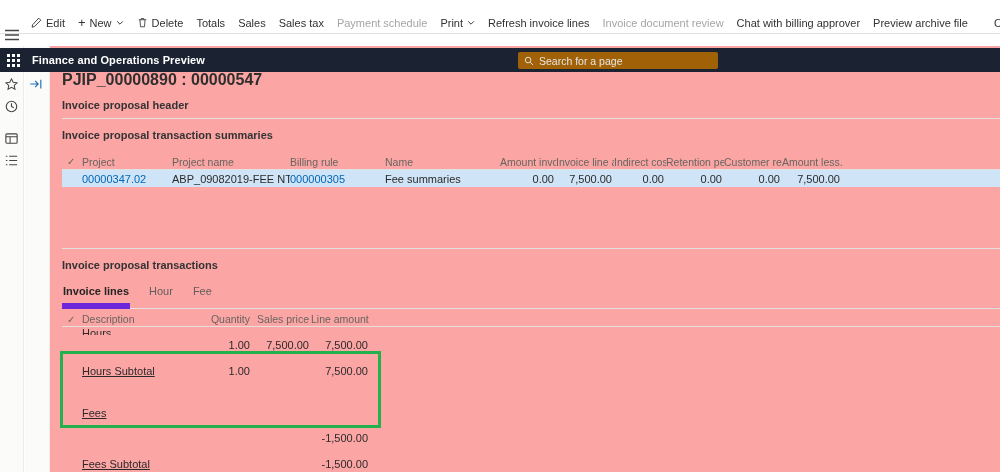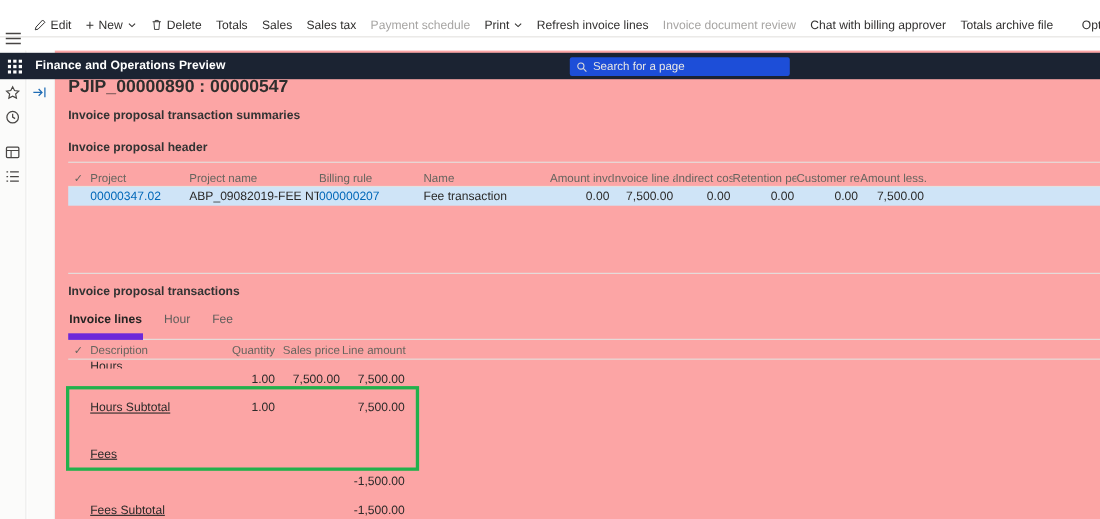--- a/index.html
+++ b/index.html
@@ -6,21 +6,21 @@
   html,body { width:1000px; height:472px; overflow:hidden; background:#fff;
               font-family:"Liberation Sans", sans-serif; }
   .screen { position:relative; width:1000px; height:472px; background:#fff; }
 
   
   .topbar { position:absolute; top:0; left:0; width:1000px; height:24px;
             background:#1b2332; color:#fff; display:flex; align-items:center; z-index:4;margin-top:48px; }
   .waffle { width:26px; height:24px; display:flex; align-items:center; justify-content:center; cursor:pointer; }
   .topbar-title { font-size:11px; font-weight:bold; margin-left:6px; letter-spacing:.1px; }
   .topbar-search { position:absolute; left:518px; top:4px; width:200px; height:17px;
-                   background:#1d4ed8; border-radius:2px; display:flex; align-items:center;
+                   background:#a16207; border-radius:2px; display:flex; align-items:center;
                    gap:5px; padding:0 6px; color:#e6e6e6; font-size:10.5px; cursor:text; }
 
   
   .commandbar { position:absolute; top:12px; left:0; width:1000px; height:22px; background:#fff;
                 border-bottom:1px solid #e3e1df; display:flex; align-items:center;
                 padding-left:31px; column-gap:13px; font-size:11px; color:#323130; z-index:3; }
   .cmd { display:flex; align-items:center; gap:4px; background:none; border:none;
          font:inherit; color:#323130; cursor:pointer; white-space:nowrap; padding:0; }
   .cmd.disabled { color:#a7a5a3; cursor:default; }
   .cmd .ic { width:11px; height:11px; }
@@ -154,21 +154,21 @@
     <button class="cmd">
       <span>Refresh invoice lines</span>
     </button>
     <button class="cmd disabled">
       <span>Invoice document review</span>
     </button>
     <button class="cmd">
       <span>Chat with billing approver</span>
     </button>
     <button class="cmd">
-      <span>Totals archive file</span>
+      <span>Preview archive file</span>
     </button>
     <span class="vdiv"></span>
     <button class="cmd">
       <span>Options</span>
     </button>
 
   </div>
 
   <button class="hamburger">
     <svg width="14" height="12" viewBox="0 0 14 12">
@@ -225,23 +225,23 @@
           </g>
         </svg>
     </button>
   </div>
 
   <main class="content">
 
     <a class="breadcrumb">Invoice proposals</a>
     <h1 class="pagetitle">PJIP_00000890 : 00000547</h1>
 
+    <div class="section-header rule">Invoice proposal header</div>
+
     <div class="section-header">Invoice proposal transaction summaries</div>
-
-    <div class="section-header rule">Invoice proposal header</div>
 
     
     <div>
       <div class="sgrid-head">
         <span class="c check">✓</span>
         <span class="c">Project</span>
         <span class="c">Project name</span>
         <span class="c">Billing rule</span>
         <span class="c">Name</span>
         <span class="c num">Amount invo...</span>
@@ -249,22 +249,22 @@
         <span class="c num">Indirect costs</span>
         <span class="c num">Retention pe...</span>
         <span class="c num">Customer ret...</span>
         <span class="c num">Amount less...</span>
         <span class="c"></span>
       </div>
       <div class="sgrid-row">
         <span class="c check"></span>
         <a class="c link">00000347.02</a>
         <span class="c">ABP_09082019-FEE NTE-2</span>
-        <a class="c link">000000207</a>
-        <span class="c">Fee transaction</span>
+        <a class="c link">000000305</a>
+        <span class="c">Fee summaries</span>
         <span class="c num">0.00</span>
         <span class="c num">7,500.00</span>
         <span class="c num">0.00</span>
         <span class="c num">0.00</span>
         <span class="c num">0.00</span>
         <span class="c num">7,500.00</span>
         <span class="c"></span>
       </div>
       <div class="sgrid-body"></div>
     </div>

